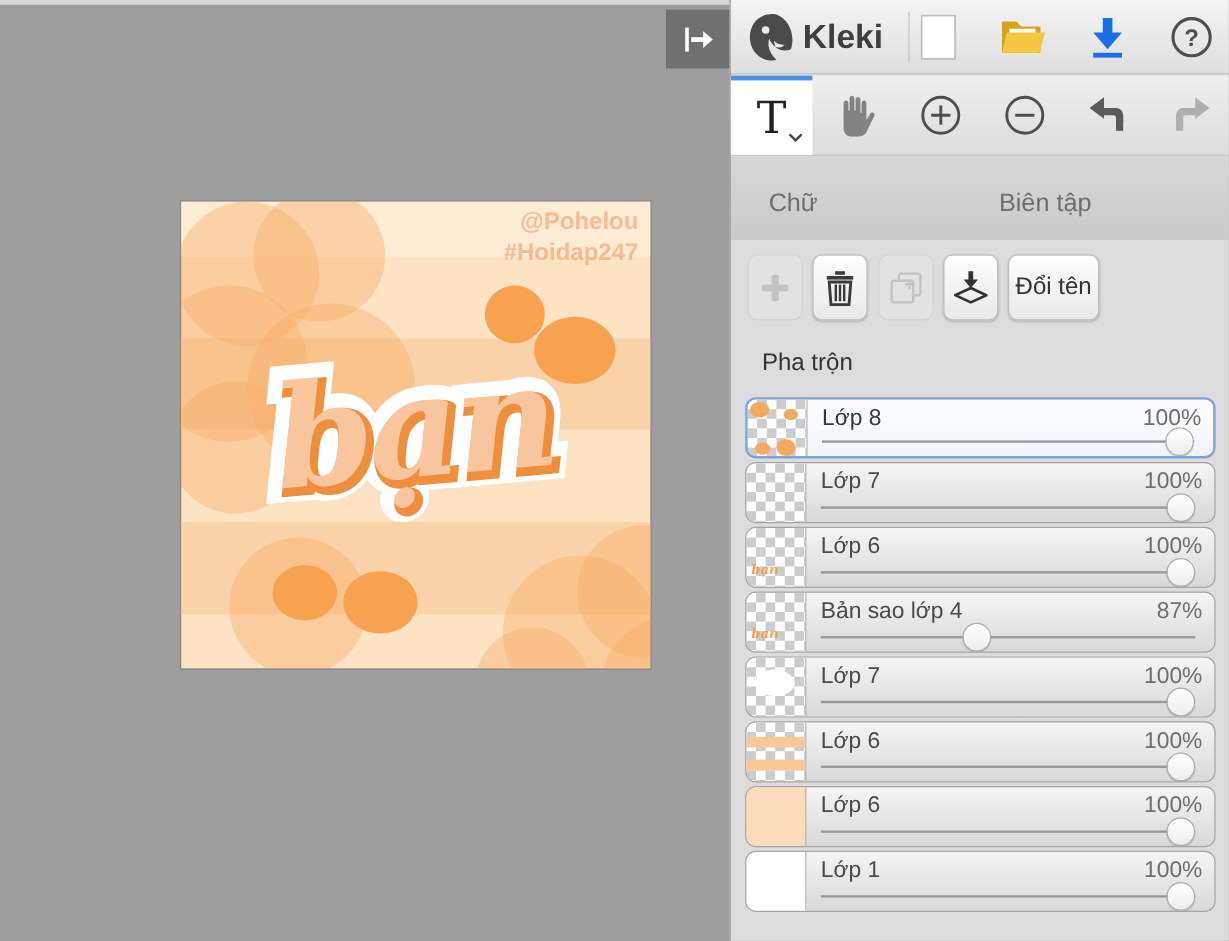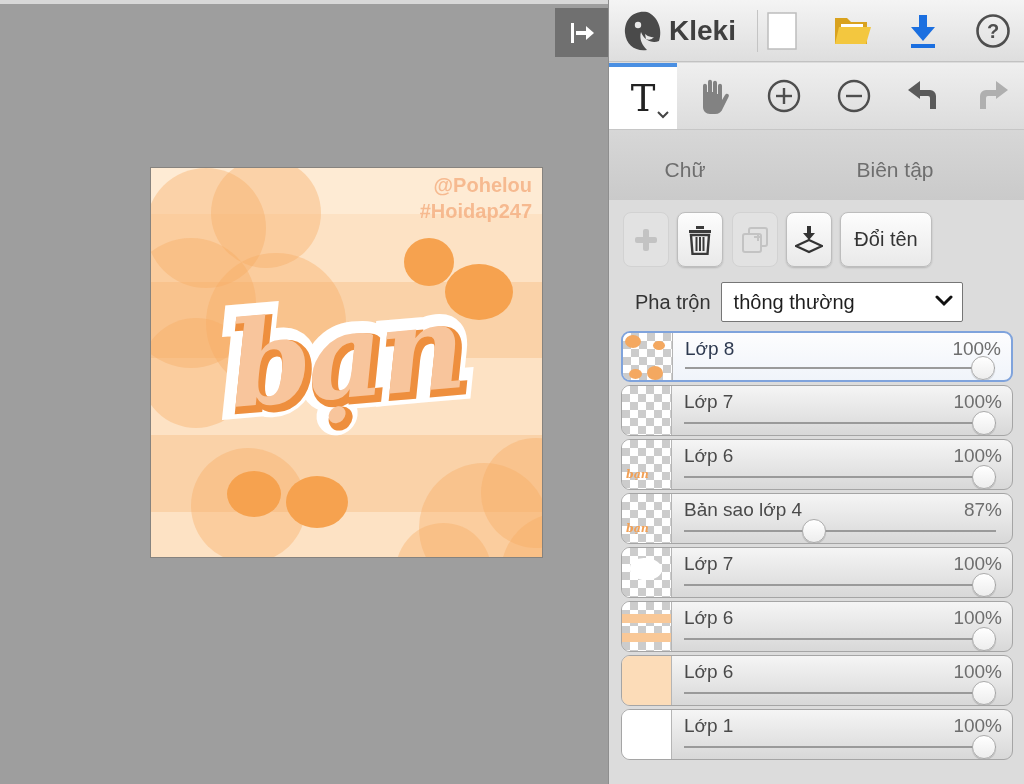--- a/index.html
+++ b/index.html
@@ -37,30 +37,30 @@
   .hdr-btn.b1{left:144px;} .hdr-btn.b2{left:215px;} .hdr-btn.b3{left:285px;} .hdr-btn.b4{left:355px;}
 
   .tool-row { position:absolute; left:0; top:63px; width:100%; height:67px; background:linear-gradient(#EFEFEF,#DCDCDC); border-bottom:1px solid #C6C6C6; }
   .tool-btn { position:absolute; top:0; height:66px; width:68px; border:none; background:transparent; display:flex; align-items:center; justify-content:center; cursor:pointer; }
   .tool-btn.active { background:#FFFFFF; border-top:4px solid #4A8FE2; }
   .t-glyph { font-family:"DejaVu Serif", serif; font-size:37px; color:#222; line-height:1; }
   .t-chev { position:absolute; right:8px; bottom:10px; }
   .tool-btn.p1{left:0;} .tool-btn.p2{left:69px;} .tool-btn.p3{left:141px;} .tool-btn.p4{left:211px;} .tool-btn.p5{left:281px;} .tool-btn.p6{left:349px;}
 
   .tabs-row { position:absolute; left:0; top:130px; width:100%; height:70px; background:linear-gradient(#D7D7D7,#CACACA); }
-  .tab { position:absolute; top:13px; height:53px; width:104px; border:none; background:transparent; font-size:21px; color:#6E6E6E; cursor:pointer;margin-left:24px; }
+  .tab { position:absolute; top:13px; height:53px; width:104px; border:none; background:transparent; font-size:21px; color:#6E6E6E; cursor:pointer; }
   .tab.t1{left:0;} .tab.t2{left:104px;} .tab.t3{left:208px; width:108px;} .tab.t4{left:316px; width:100px;}
   .tab.active { background:#FFFFFF; border-radius:7px; color:#1E2A3C; box-shadow:0 1px 2px rgba(0,0,0,.15); }
 
   .content { position:absolute; left:0; top:200px; width:100%; bottom:0; background:#DCDCDC; }
 
   .act-btn { position:absolute; top:12px; width:46px; height:55px; border-radius:8px; border:1px solid #BDBDBD; background:linear-gradient(#FDFDFD,#E9E9E9); box-shadow:0 1px 2px rgba(0,0,0,.18); display:flex; align-items:center; justify-content:center; cursor:pointer; }
   .act-btn.disabled { background:#E2E2E2; border-color:#D2D2D2; box-shadow:none; cursor:default; }
   .act-btn.a1{left:14px;} .act-btn.a2{left:68px;} .act-btn.a3{left:123px;} .act-btn.a4{left:177px;}
-  .act-btn.rename { left:231px; width:92px; font-size:20px; color:#333; }
+  .act-btn.rename { left:231px; width:76px; font-size:20px; color:#333; }
 
   .blend-row { position:absolute; left:14px; top:82px; width:388px; height:40px; display:flex; align-items:center;margin-left:12px; }
   .blend-label { font-size:20px; color:#333; margin-right:10px; }
   .blend-select { position:relative; width:242px; height:40px; background:#fff; border:1.5px solid #767676; border-radius:2px; font-size:20px; color:#1E1E1E; display:flex; align-items:center; padding-left:12px; cursor:pointer; }
   .blend-select svg { position:absolute; right:9px; top:12px; }
 
   .layers { position:absolute; left:12px; top:131px; width:392px; display:flex; flex-direction:column; gap:3px;text-align:right; }
   .layer-row { position:relative; height:51px; border:1.5px solid #A5A5A5; border-radius:9px; background:linear-gradient(#F5F5F5,#D8D8D8); overflow:hidden; cursor:pointer; }
   .layer-row.selected { border:2px solid #7FA3DC; background:linear-gradient(#FDFDFE,#F0F4FA); }
   .thumb { position:absolute; left:0; top:0; bottom:0; width:50px; border-right:1px solid #B5B5B5; background:#fff; }
@@ -245,26 +245,20 @@
       <svg class="icon" width="28" height="30" viewBox="0 0 28 30">
         <rect x="12" y="1" width="4" height="8" fill="#333"></rect>
         <polygon points="8,8 20,8 14,15" fill="#333"></polygon>
         <polygon points="14,15 27,21 14,27 1,21" fill="none" stroke="#333" stroke-width="2.2"></polygon>
       </svg>
     </button>
     <button class="act-btn rename">Đổi tên</button>
 
     <div class="blend-row">
       <span class="blend-label">Pha trộn</span>
-      <div class="blend-select">
-        <span>thông thường</span>
-        <svg class="icon" width="18" height="12" viewBox="0 0 18 12">
-          <polyline points="2,2 9,9 16,2" fill="none" stroke="#111" stroke-width="3" stroke-linecap="round"></polyline>
-        </svg>
-      </div>
     </div>
 
     <div class="layers">
 
       <div class="layer-row selected">
         <div class="thumb checker">
           <div class="mini" style="left:2px; top:2px; width:16px; height:13px;"></div>
           <div class="mini" style="left:30px; top:8px; width:12px; height:9px;"></div>
           <div class="mini" style="left:6px; top:36px; width:13px; height:10px;"></div>
           <div class="mini" style="left:24px; top:33px; width:16px; height:14px;"></div>

